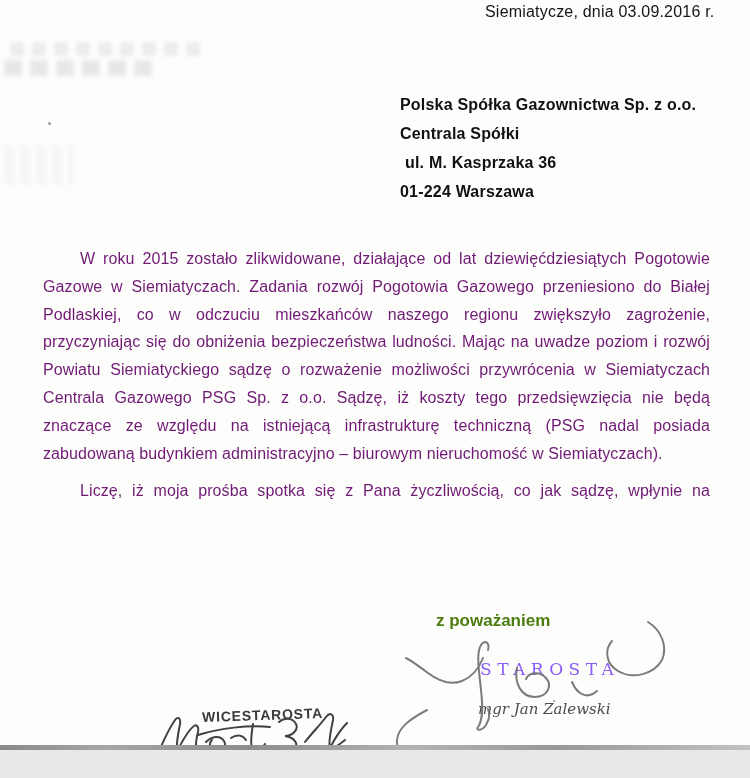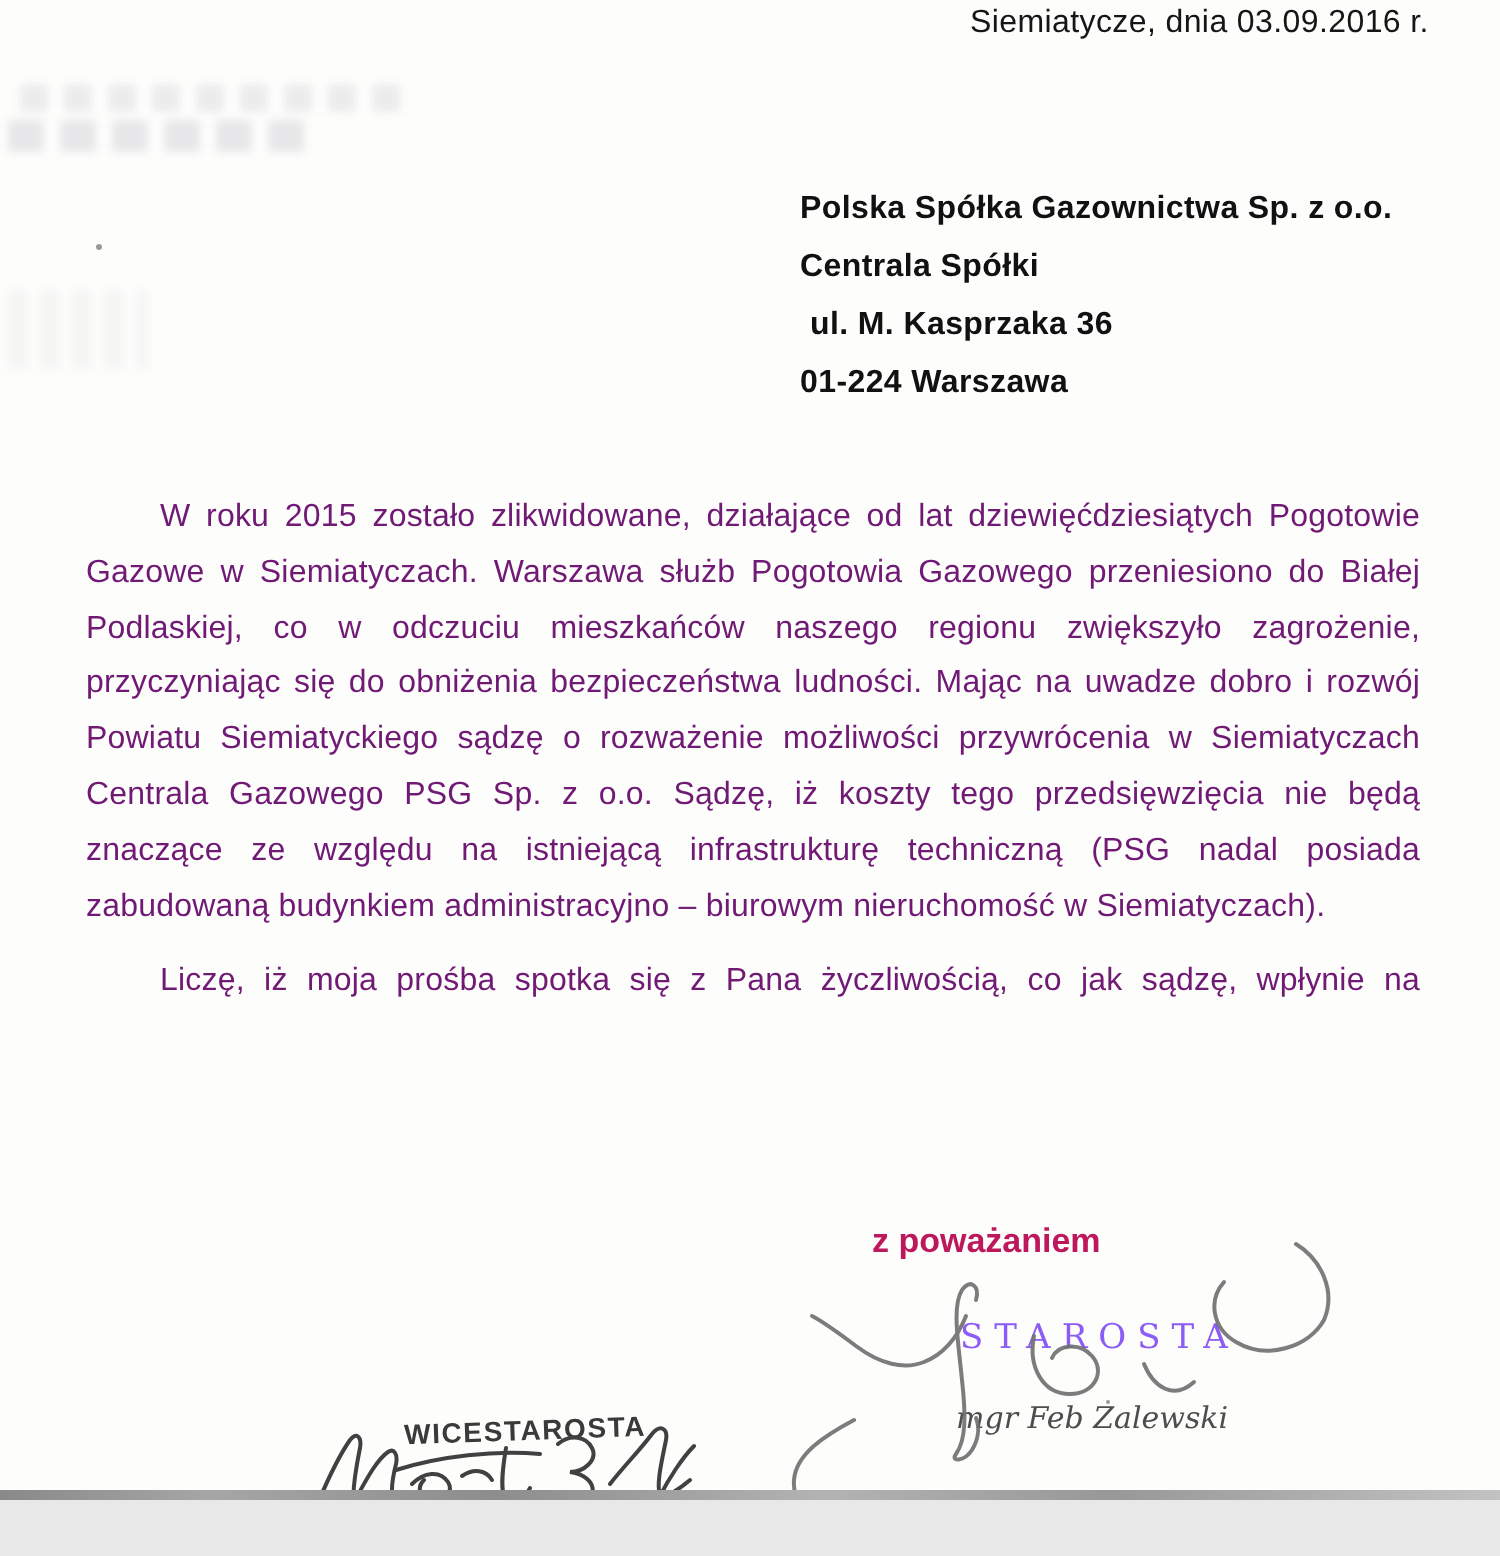--- a/index.html
+++ b/index.html
@@ -29,21 +29,21 @@
     letter-spacing:0.1px;
   }
   .para-1 { top:245px; }
   .para-2 { top:477px; }
   .bline { text-align:justify; text-align-last:justify; white-space:nowrap; }
   .bline.indent { text-indent:37px; }
   .bline.last { text-align-last:left; white-space:normal; }
   
   .valediction {
     position:absolute; left:436px; top:611px;
-    font-size:17px; font-weight:bold; color:#be185d;
+    font-size:17px; font-weight:bold; color:#4d7c0f;
   }
   .starosta-title {
     position:absolute; left:480px; top:659px;
     font-family:"DejaVu Serif", serif;
     font-size:17px; letter-spacing:5.5px; color:#8b5cf6;
   }
   .starosta-name {
     position:absolute; left:478px; top:700px;
     font-family:"DejaVu Serif", serif; font-style:italic;
     font-size:15px; color:#4d4d4d;
@@ -95,36 +95,36 @@
 
   <div class="recipient">
     <div>Polska Spółka Gazownictwa Sp. z o.o.</div>
     <div>Centrala Spółki</div>
     <div class="r-line3">ul. M. Kasprzaka 36</div>
     <div>01-224 Warszawa</div>
   </div>
 
   <div class="para para-1">
     <div class="bline indent">W roku 2015 zostało zlikwidowane, działające od lat dziewięćdziesiątych Pogotowie</div>
-    <div class="bline">Gazowe w Siemiatyczach. Warszawa służb Pogotowia Gazowego przeniesiono do Białej</div>
+    <div class="bline">Gazowe w Siemiatyczach. Zadania rozwój Pogotowia Gazowego przeniesiono do Białej</div>
     <div class="bline">Podlaskiej, co w odczuciu mieszkańców naszego regionu zwiększyło zagrożenie,</div>
-    <div class="bline">przyczyniając się do obniżenia bezpieczeństwa ludności. Mając na uwadze dobro i rozwój</div>
+    <div class="bline">przyczyniając się do obniżenia bezpieczeństwa ludności. Mając na uwadze poziom i rozwój</div>
     <div class="bline">Powiatu Siemiatyckiego sądzę o rozważenie możliwości przywrócenia w Siemiatyczach</div>
     <div class="bline">Centrala Gazowego PSG Sp. z o.o. Sądzę, iż koszty tego przedsięwzięcia nie będą</div>
     <div class="bline">znaczące ze względu na istniejącą infrastrukturę techniczną (PSG nadal posiada</div>
     <div class="bline last">zabudowaną budynkiem administracyjno – biurowym nieruchomość w Siemiatyczach).</div>
   </div>
 
   <div class="para para-2">
     <div class="bline indent">Liczę, iż moja prośba spotka się z Pana życzliwością, co jak sądzę, wpłynie na</div>
   </div>
 
   <div class="valediction">z poważaniem</div>
   <div class="starosta-title">STAROSTA</div>
-  <div class="starosta-name">mgr Feb Zalewski</div>
+  <div class="starosta-name">mgr Jan Zalewski</div>
   <div class="wicestarosta-title">WICESTAROSTA</div>
   <div class="wicestarosta-name">mgr Marek Bobel</div>
 
   <svg class="sig-layer" viewBox="0 0 750 778" xmlns="http://www.w3.org/2000/svg">
 
     <g stroke="#6f6f6f" stroke-width="2" fill="none" stroke-linecap="round" opacity="0.9">
       <path d="M 406,658 C 412,661 420,667 428,673 C 440,682 452,685 462,681 C 472,677 479,668 483,658"></path>
       <path d="M 488,650 C 490,643 485,639 481,645 C 476,653 479,670 481,690 C 483,708 483,720 478,727 C 475,731 482,731 486,725 C 489,720 490,714 488,709"></path>
       <path d="M 517,668 C 514,683 521,697 535,697 C 547,697 553,686 546,678 C 540,671 529,672 526,679"></path>
       <path d="M 572,682 C 577,694 587,700 597,691"></path>

